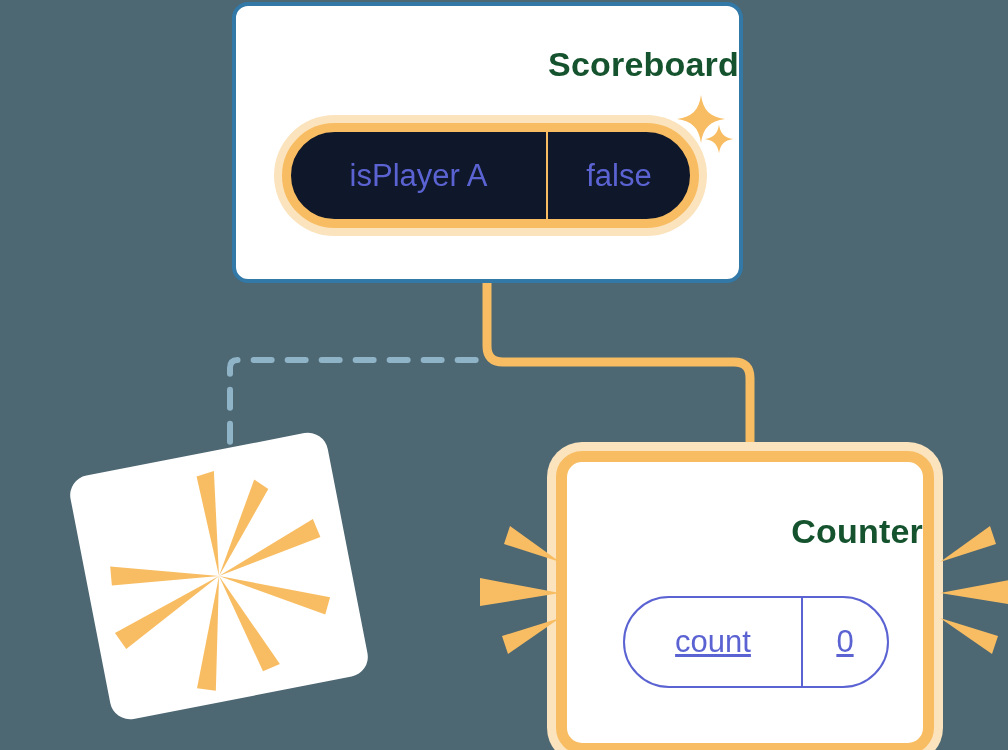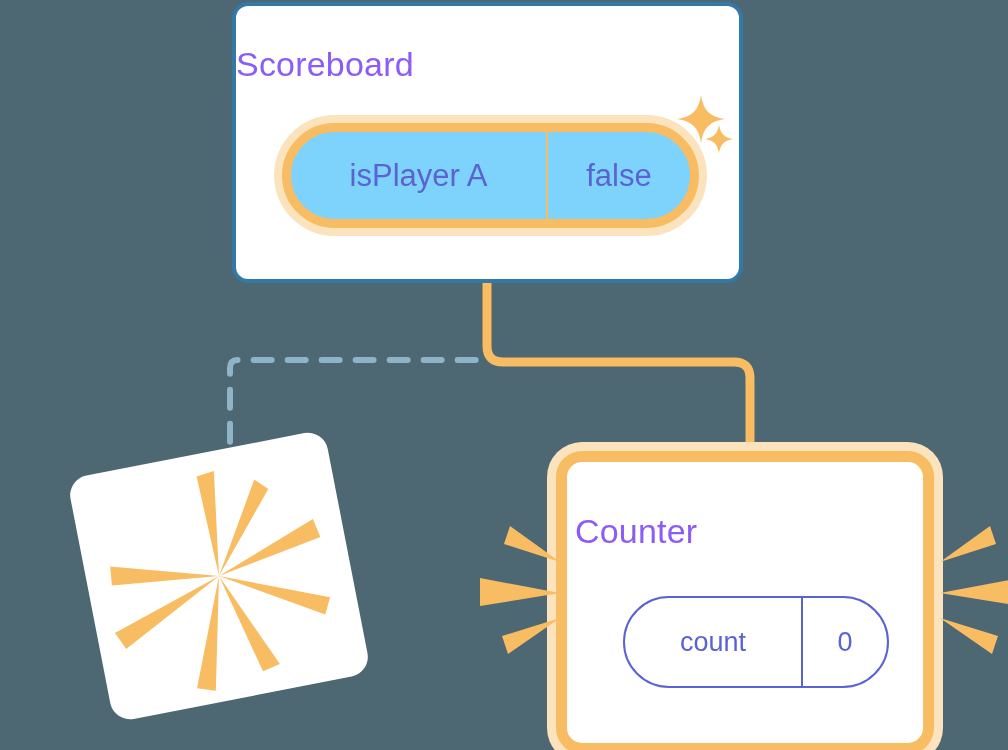--- a/index.html
+++ b/index.html
@@ -26,45 +26,45 @@
   
   #scoreboard-card {
     left: 232px;
     top: 2px;
     width: 511px;
     height: 281px;
     border: 4px solid #3279a8;
     border-radius: 16px;
   }
   .card-title {
-    text-align: left;
-    color: #8b5cf6;
+    text-align: right;
+    color: #14532d;
     font-size: 34px;
-    font-weight: 400;
+    font-weight: 700;
     letter-spacing: 0.2px;
     margin: 0;
     user-select: none;
   }
   #scoreboard-card .card-title { margin-top: 39px; }
 
   
   .pill-wrap {
     position: absolute;
     display: flex;
     align-items: stretch;
     box-sizing: border-box;
   }
   #scoreboard-pill {
     left: 46px;
     top: 117px;
     width: 417px;
     height: 105px;
     border: 9px solid #f8bd62;
     border-radius: 60px;
-    background: #7dd3fc;
+    background: #0f172a;
     box-shadow: 0 0 0 8px #fbe3bd;
   }
   #scoreboard-pill .pill-key,
   #scoreboard-pill .pill-val {
     display: flex;
     align-items: center;
     justify-content: center;
     color: #5b63d3;
     font-size: 31px;
     user-select: none;
@@ -137,23 +137,24 @@
     border: 2px solid #5b63d3;
     border-radius: 52px;
     background: #ffffff;
   }
   #counter-pill .pill-key,
   #counter-pill .pill-val {
     display: flex;
     align-items: center;
     justify-content: center;
     color: #5b63d3;
-    font-size: 27px;
+    font-size: 31px;
     font-weight: 400;
     user-select: none;
+    text-decoration: underline;
   }
   #counter-pill .pill-key {
     flex: 0 0 176px;
     border-right: 2px solid #5b63d3;
   }
   #counter-pill .pill-val { flex: 1 1 auto; }
 
   
   .side-rays {
     position: absolute;

